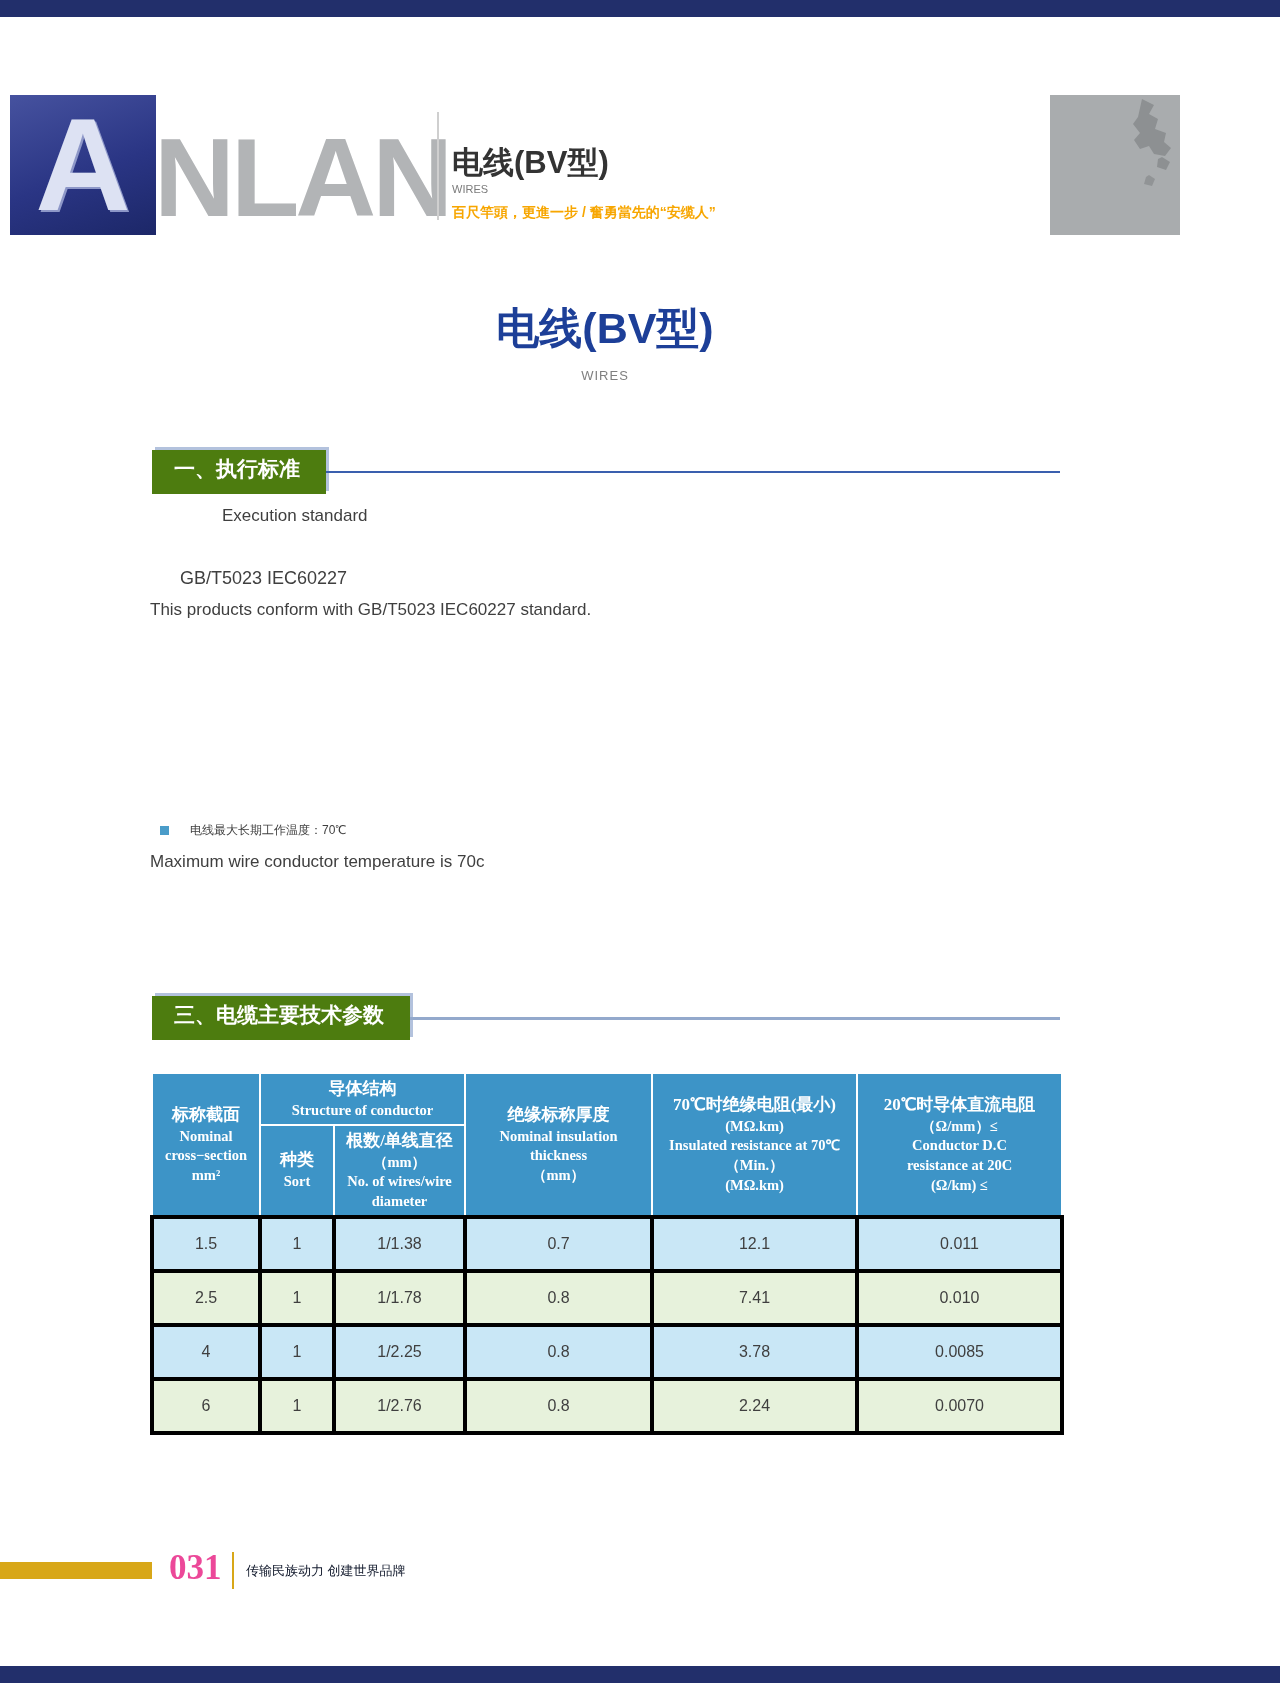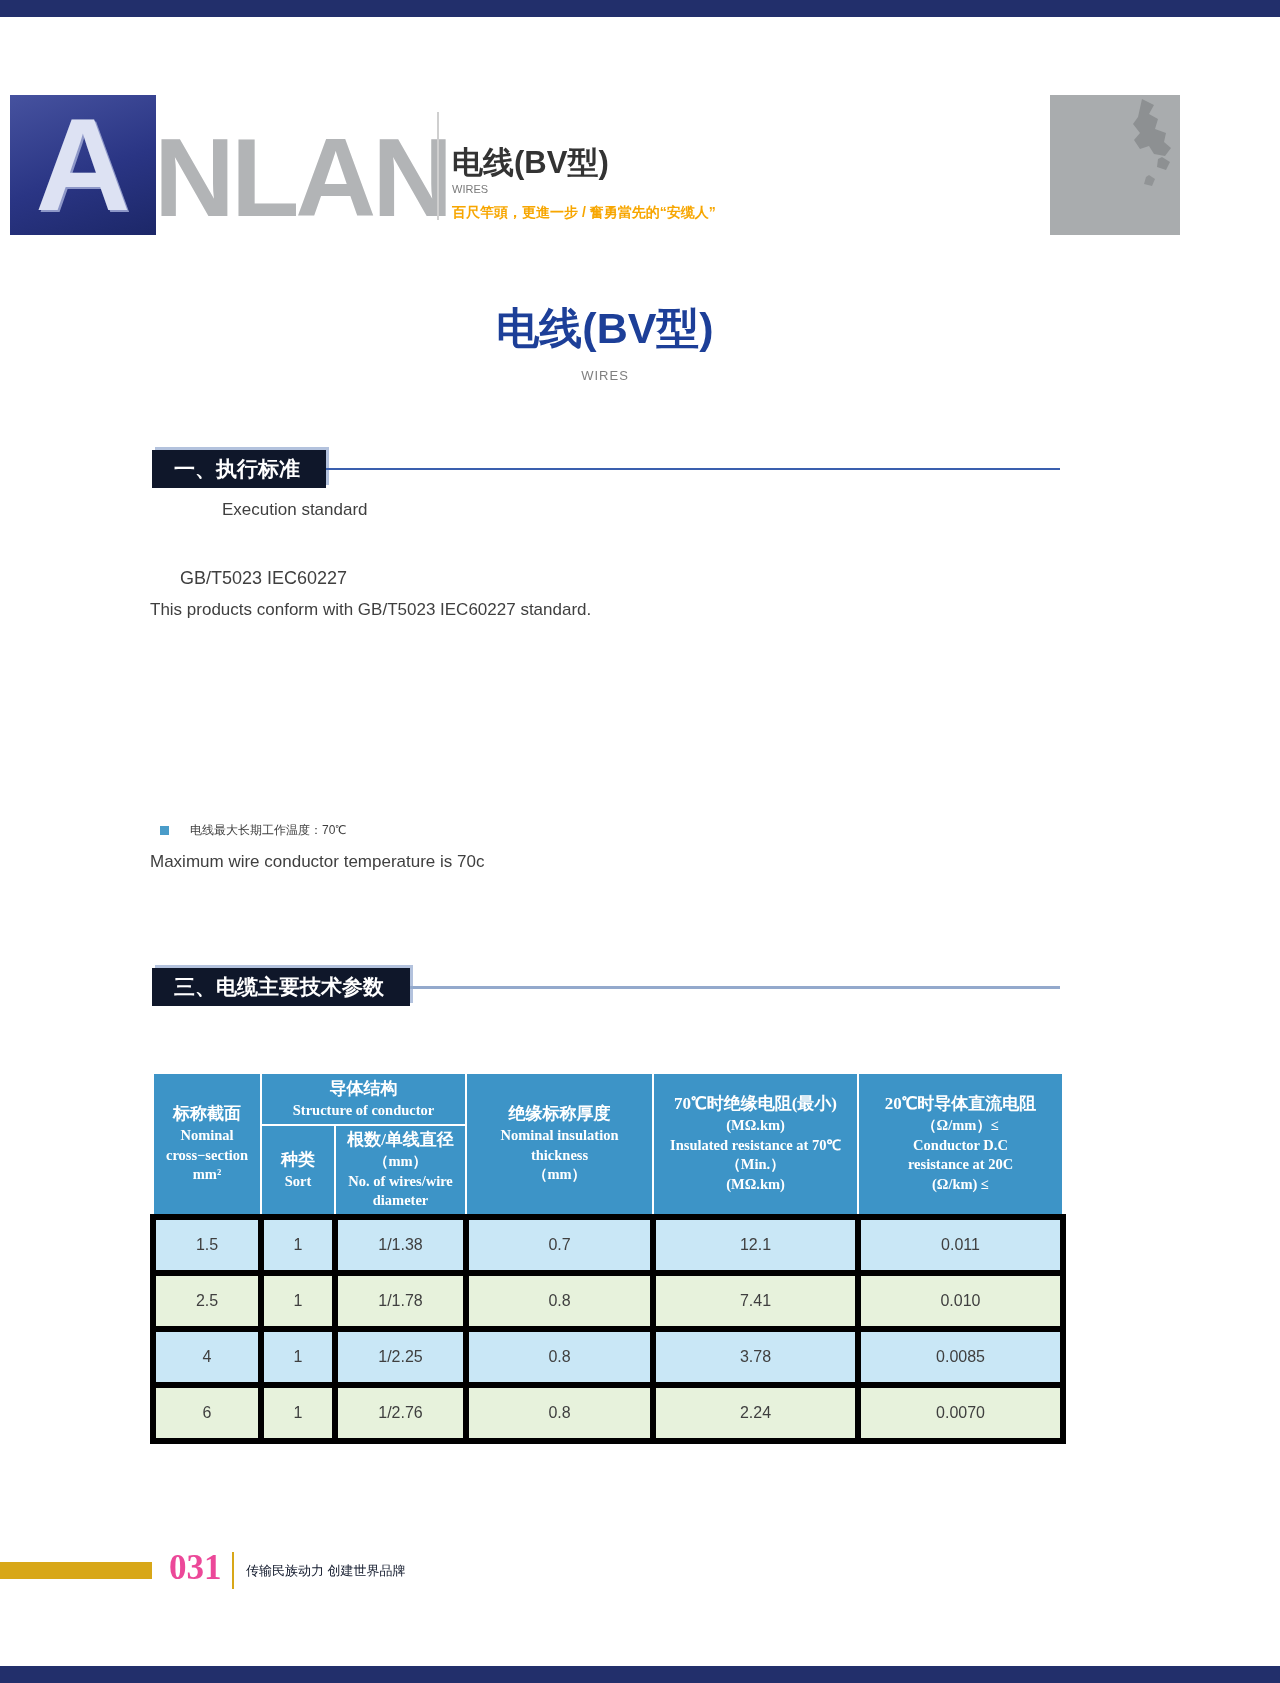--- a/index.html
+++ b/index.html
@@ -26,39 +26,39 @@
   .map-box{position:absolute;left:1050px;top:95px;width:130px;height:140px;background:#a9acae;}
 
   
   .main-title{position:absolute;left:150px;top:300px;width:910px;text-align:center;}
   .mt-cn{font-size:43px;font-weight:bold;color:#1d3f98;}
   .mt-en{font-size:13px;color:#7f7f7f;letter-spacing:1px;margin-top:10px;}
 
   
   .sec{position:absolute;left:152px;width:908px;}
   .sec-row{display:flex;align-items:center;}
-  .sec-head{background:#0f172a;color:#ffffff;font-weight:bold;font-size:21px;
-            height:38px;line-height:38px;padding:0 26px 0 22px;white-space:nowrap;
+  .sec-head{background:#4d7c0f;color:#ffffff;font-weight:bold;font-size:21px;
+            height:44px;line-height:38px;padding:0 26px 0 22px;white-space:nowrap;
             box-shadow:3px -3px 0 0 #b3c2dd;}
   .sec-line{flex:1;height:2px;background:#3a5fae;}
   .sec-line.light{background:#93a9cc;height:3px;}
   .sec-en{margin:12px 0 0 70px;font-size:17px;color:#3f3f3f;}
 
   .txt{position:absolute;font-size:17px;color:#3f3f3f;}
   .bullet-row{position:absolute;left:160px;top:822px;display:flex;align-items:center;}
   .bullet-sq{width:9px;height:9px;background:#4a9cc9;margin-right:21px;}
   .bullet-cn{font-size:12px;color:#3f3f3f;}
 
   
   .tech-table{position:absolute;left:150px;top:1072px;width:910px;border-collapse:collapse;
               table-layout:fixed;}
   .tech-table th{background:#3d94c7;color:#ffffff;border:2px solid #ffffff;
                  font-family:"Liberation Serif",serif;font-weight:bold;
                  text-align:center;vertical-align:middle;padding:2px 4px;}
-  .tech-table td{border:6px solid #000000;text-align:center;vertical-align:middle;
+  .tech-table td{border:4px solid #000000;text-align:center;vertical-align:middle;
                  font-size:16px;color:#3f3f3f;height:48px;}
   .th-cn{font-size:17px;line-height:1.35;}
   .th-en{font-size:14.5px;line-height:1.35;}
   .row-blue td{background:#c9e7f6;}
   .row-green td{background:#e7f2dc;}
   tr.h1{height:52px;} tr.h2{height:92px;}
 
   
   .foot-bar{position:absolute;left:0;top:1562px;width:152px;height:17px;background:#d8a718;}
   .foot-num{position:absolute;left:163px;top:1548px;font-family:"Liberation Serif",serif;
@@ -108,21 +108,21 @@
   </div>
   <div class="txt" style="left:180px;top:568px;font-size:18px;">GB/T5023  IEC60227</div>
   <div class="txt" style="left:150px;top:600px;">This products conform with GB/T5023  IEC60227 standard.</div>
 
   <div class="bullet-row">
     <span class="bullet-sq"></span>
     <span class="bullet-cn">电线最大长期工作温度：70℃</span>
   </div>
   <div class="txt" style="left:150px;top:852px;">Maximum wire conductor temperature is 70c</div>
 
-  <div class="sec" style="top:968px;">
+  <div class="sec" style="top:996px;">
     <div class="sec-row">
       <div class="sec-head">三、电缆主要技术参数</div>
       <div class="sec-line light"></div>
     </div>
   </div>
 
   <table class="tech-table">
     <colgroup>
       <col style="width:108px">
         <col style="width:74px">

